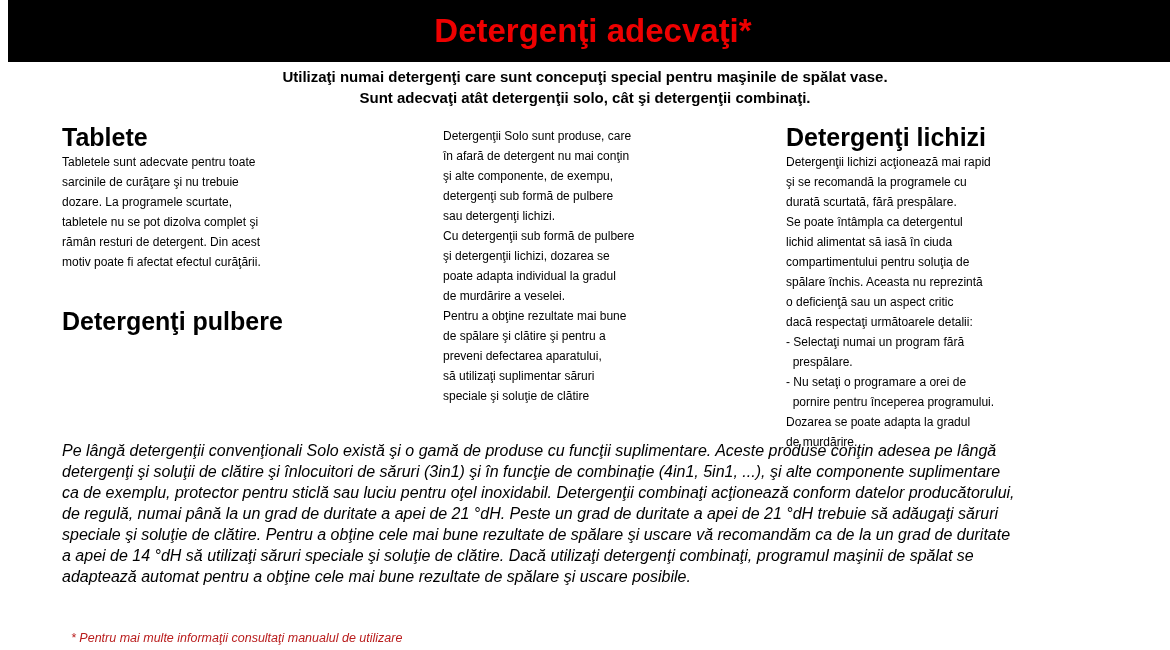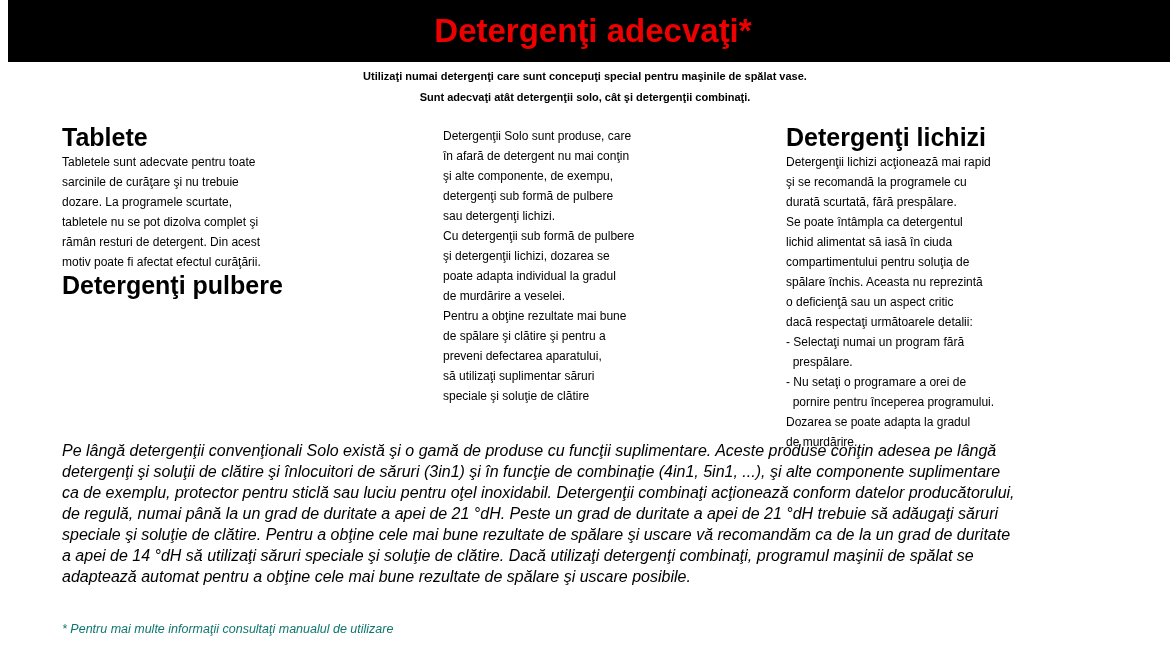--- a/index.html
+++ b/index.html
@@ -17,50 +17,50 @@
     display:flex;align-items:center;justify-content:center;
   }
   .title{
     margin:0;
     font-size:33px;font-weight:bold;letter-spacing:0px;
     color:#ee0000;
   }
   .intro{
     position:absolute;left:0;top:66px;width:1170px;
     margin:0;text-align:center;
-    font-size:11px;font-weight:bold;line-height:21px;
+    font-size:15px;font-weight:bold;line-height:21px;
     white-space:pre-line;
   }
   .col{position:absolute;top:124px;}
   .col1{left:62px;width:370px;}
   .col2{left:443px;width:370px;}
   .col3{left:786px;width:362px;}
   .block h2{
     margin:0;font-size:25px;font-weight:bold;line-height:26px;
   }
   .block p{
     margin:2px 0 0 0;
     font-size:12px;line-height:20px;
     white-space:pre;
   }
-  .block-gap{}
+  .block-gap{margin-top:36px;}
   .combined{position:absolute;left:62px;top:438px;width:1106px;}
   .combined h2{
     margin:0;font-size:23px;font-weight:bold;line-height:27px;
   }
   .combined p{
     margin:2px 0 0 0;
     font-size:16px;line-height:21px;
     white-space:pre;
     font-style:italic;
   }
   .footnote{
-    position:absolute;left:62px;top:622px;margin:0;
+    position:absolute;left:62px;top:622px;margin:9px;
     font-size:12.5px;font-style:italic;line-height:15px;
-    color:#0f766e;
+    color:#b91c1c;
   }
 </style>
 </head>
 <body>
 
 <div class="page">
 
   <header class="topbar">
     <h1 class="title">Detergenţi adecvaţi*</h1>
   </header>

